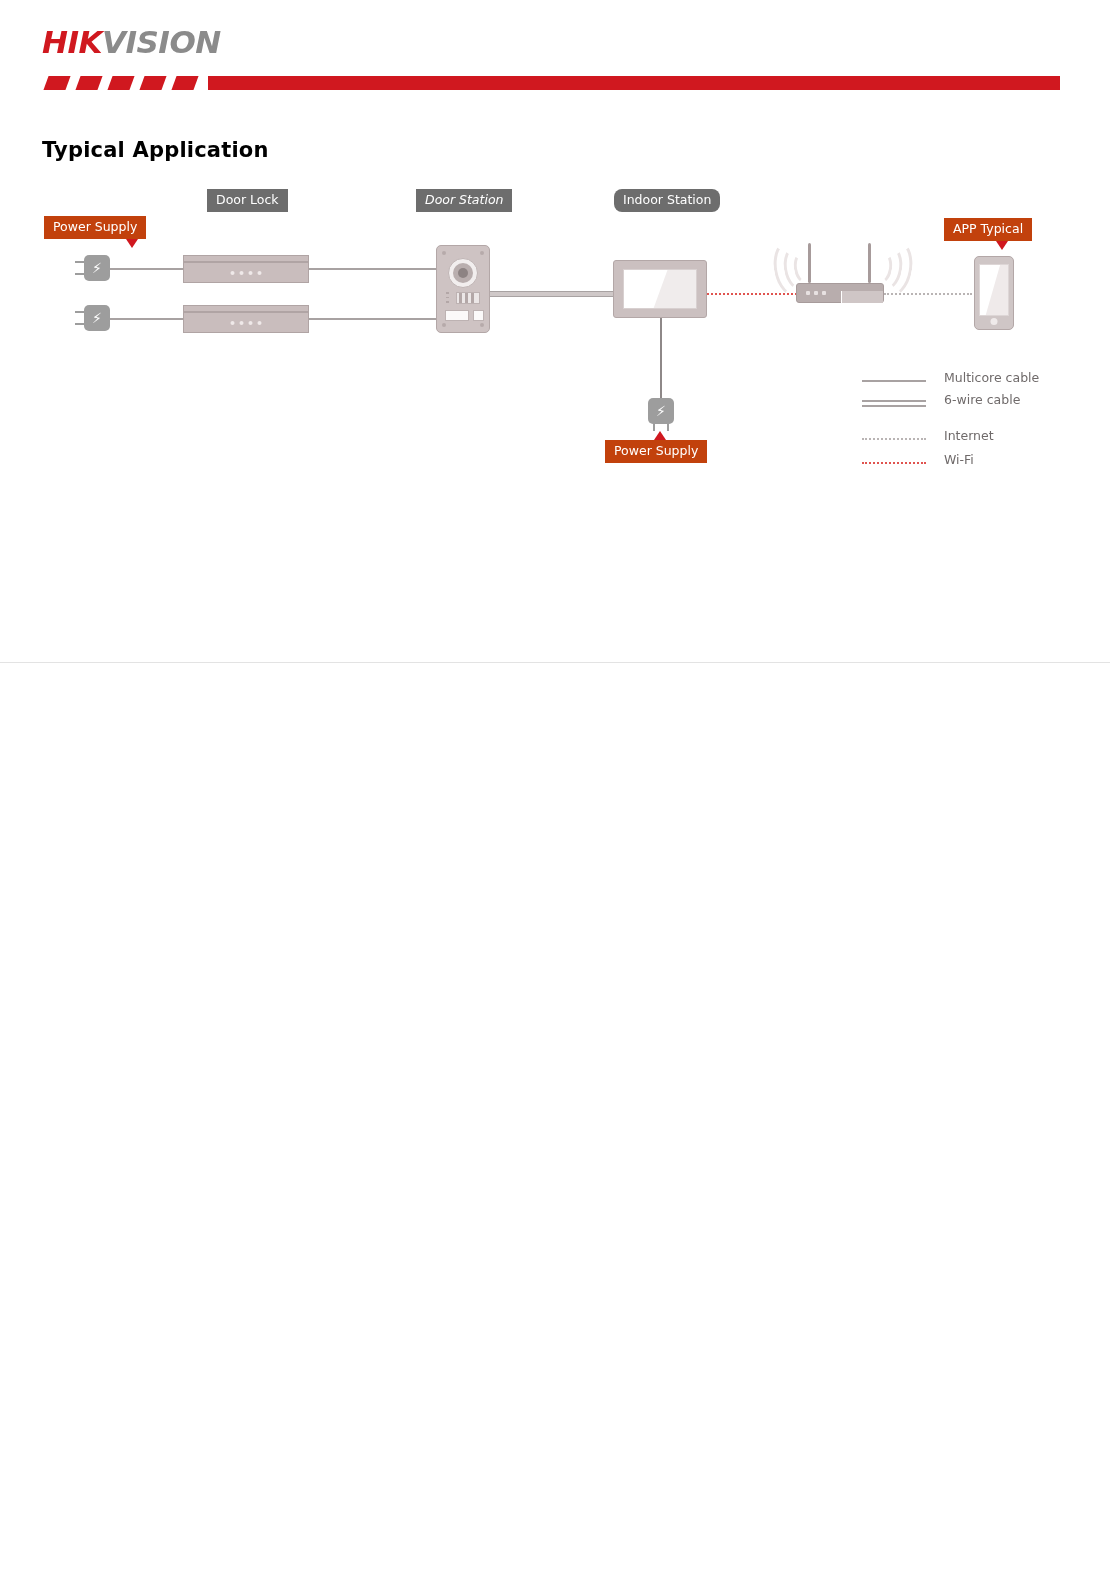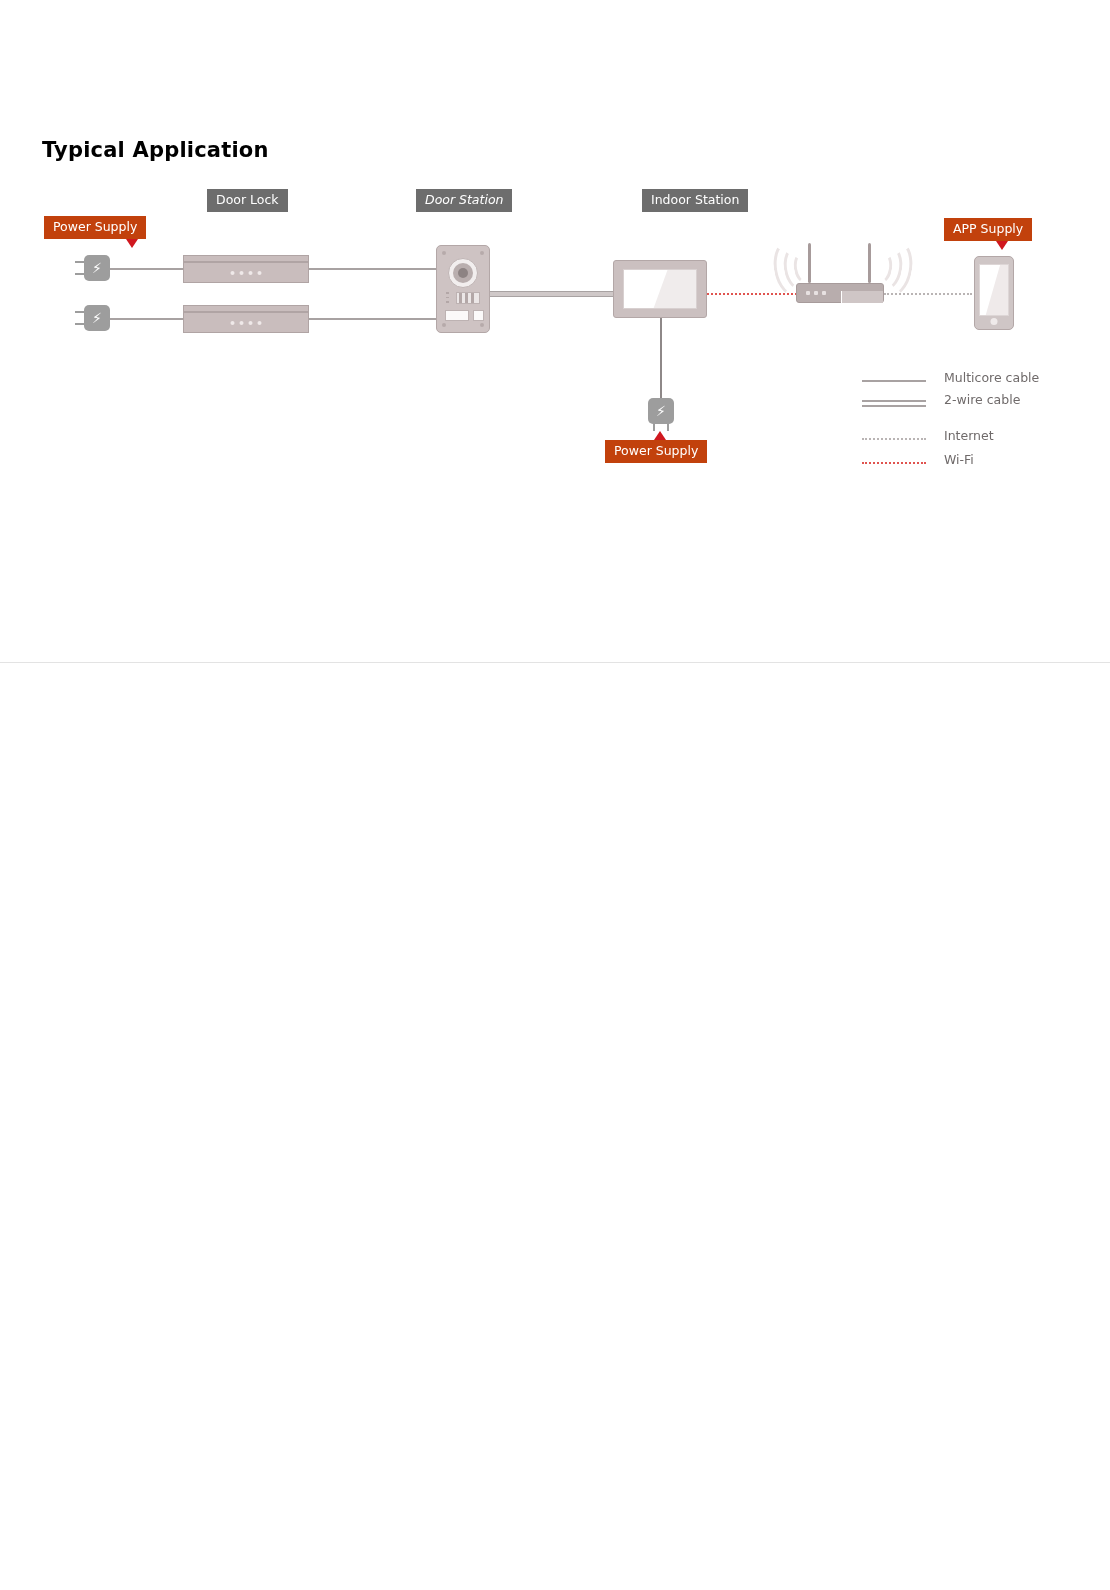--- a/index.html
+++ b/index.html
@@ -129,35 +129,48 @@
   .legtxt{position:absolute;left:82px;top:0;font-size:12.5px;color:#6f6a6a;white-space:nowrap;}
 
   
   .divider{position:absolute;left:0;top:662px;width:1110px;height:1px;background:#e3e3e3;}
 </style>
 </head>
 <body>
 
 <div class="page">
 
+  <div class="header">
+    <div class="logo">
+      <span class="hik">HIK</span><span class="vision">VISION</span>
+    </div>
+    <div class="barwrap">
+      <div class="dash" style="left:6px;"></div>
+      <div class="dash" style="left:38px;"></div>
+      <div class="dash" style="left:70px;"></div>
+      <div class="dash" style="left:102px;"></div>
+      <div class="dash" style="left:134px;"></div>
+      <div class="bar"></div>
+    </div>
+  </div>
 
   <div class="title">Typical Application</div>
 
   <div class="diagram">
 
     <div class="lbl gray" style="left:207px;top:13px;">Door Lock</div>
 
     <div class="lbl gray" style="left:416px;top:13px;font-style:italic;">Door Station</div>
 
-    <div class="lbl gray" style="left:642px;top:13px;">Indoor Station</div>
+    <div class="lbl gray" style="left:614px;top:13px;border-radius:8px;">Indoor Station</div>
 
     <div class="lbl red" style="left:44px;top:40px;">Power Supply</div>
     <div class="tail down" style="left:126px;top:63px;"></div>
 
-    <div class="lbl red" style="left:944px;top:42px;">APP Supply</div>
+    <div class="lbl red" style="left:944px;top:42px;">APP Typical</div>
     <div class="tail down" style="left:996px;top:65px;"></div>
 
     <div class="lbl red" style="left:605px;top:264px;">Power Supply</div>
     <div class="tail up" style="left:654px;top:255px;"></div>
 
     <div class="wire thin" style="left:110px;top:92px;width:76px;"></div>
     <div class="wire thin" style="left:110px;top:142px;width:76px;"></div>
 
     <div class="wire thin" style="left:308px;top:92px;width:131px;"></div>
     <div class="wire thin" style="left:308px;top:142px;width:131px;"></div>
@@ -281,21 +294,21 @@
       <span class="legsym">
           <span class="ln"></span>
         </span>
       <span class="legtxt">Multicore cable</span>
     </div>
     <div class="legrow">
       <span class="legsym">
           <span class="ln2a"></span>
           <span class="ln2b"></span>
         </span>
-      <span class="legtxt">2-wire cable</span>
+      <span class="legtxt">6-wire cable</span>
     </div>
     <div class="legrow" style="margin-top:14px;">
       <span class="legsym">
           <span class="dt"></span>
         </span>
       <span class="legtxt">Internet</span>
     </div>
     <div class="legrow" style="margin-top:2px;">
       <span class="legsym">
           <span class="dtr"></span>

